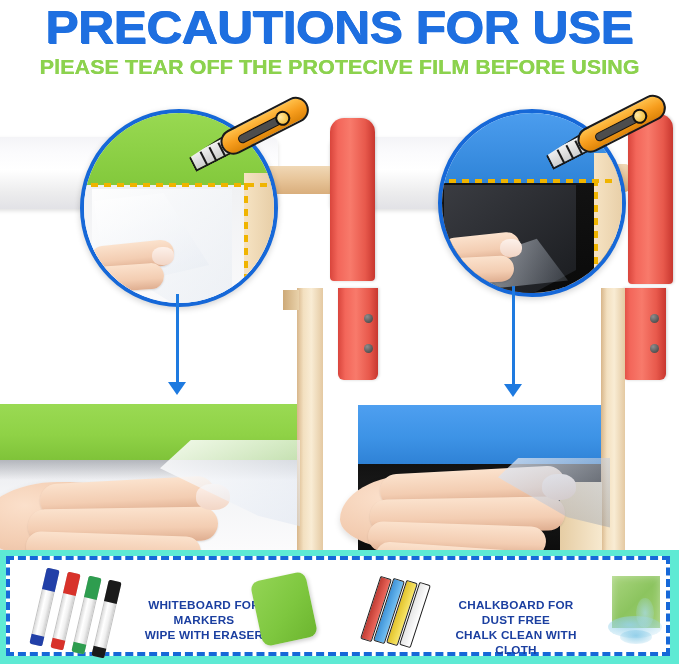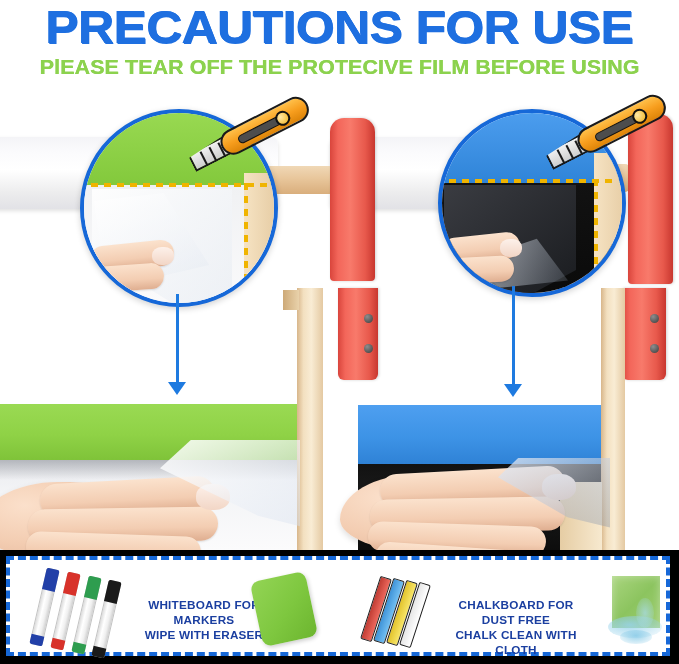--- a/index.html
+++ b/index.html
@@ -1,18 +1,18 @@
 <!DOCTYPE html>
 <html><head>
 <meta charset="utf-8">
 <style>
   html,body{margin:0;padding:0;background:#ffffff;}
   body{width:679px;height:664px;overflow:hidden;
        font-family:"Liberation Sans","DejaVu Sans",sans-serif;}
-  #root{position:relative;width:679px;height:664px;background:#000000;}
+  #root{position:relative;width:679px;height:664px;background:#5eead4;}
 
   
   .header{position:absolute;left:0;top:0;width:679px;height:92px;background:#fff;}
   .title{
     position:absolute;left:0;top:2px;width:679px;text-align:center;
     font-family:"Liberation Sans","DejaVu Sans",sans-serif;
     font-size:47px;font-weight:bold;letter-spacing:-0.5px;
     color:#1E6FE0;line-height:50px;
     transform:scaleX(1.06);transform-origin:center top;
     text-shadow:0.5px 0.5px 0 #1E6FE0,-0.5px 0 0 #1E6FE0;

